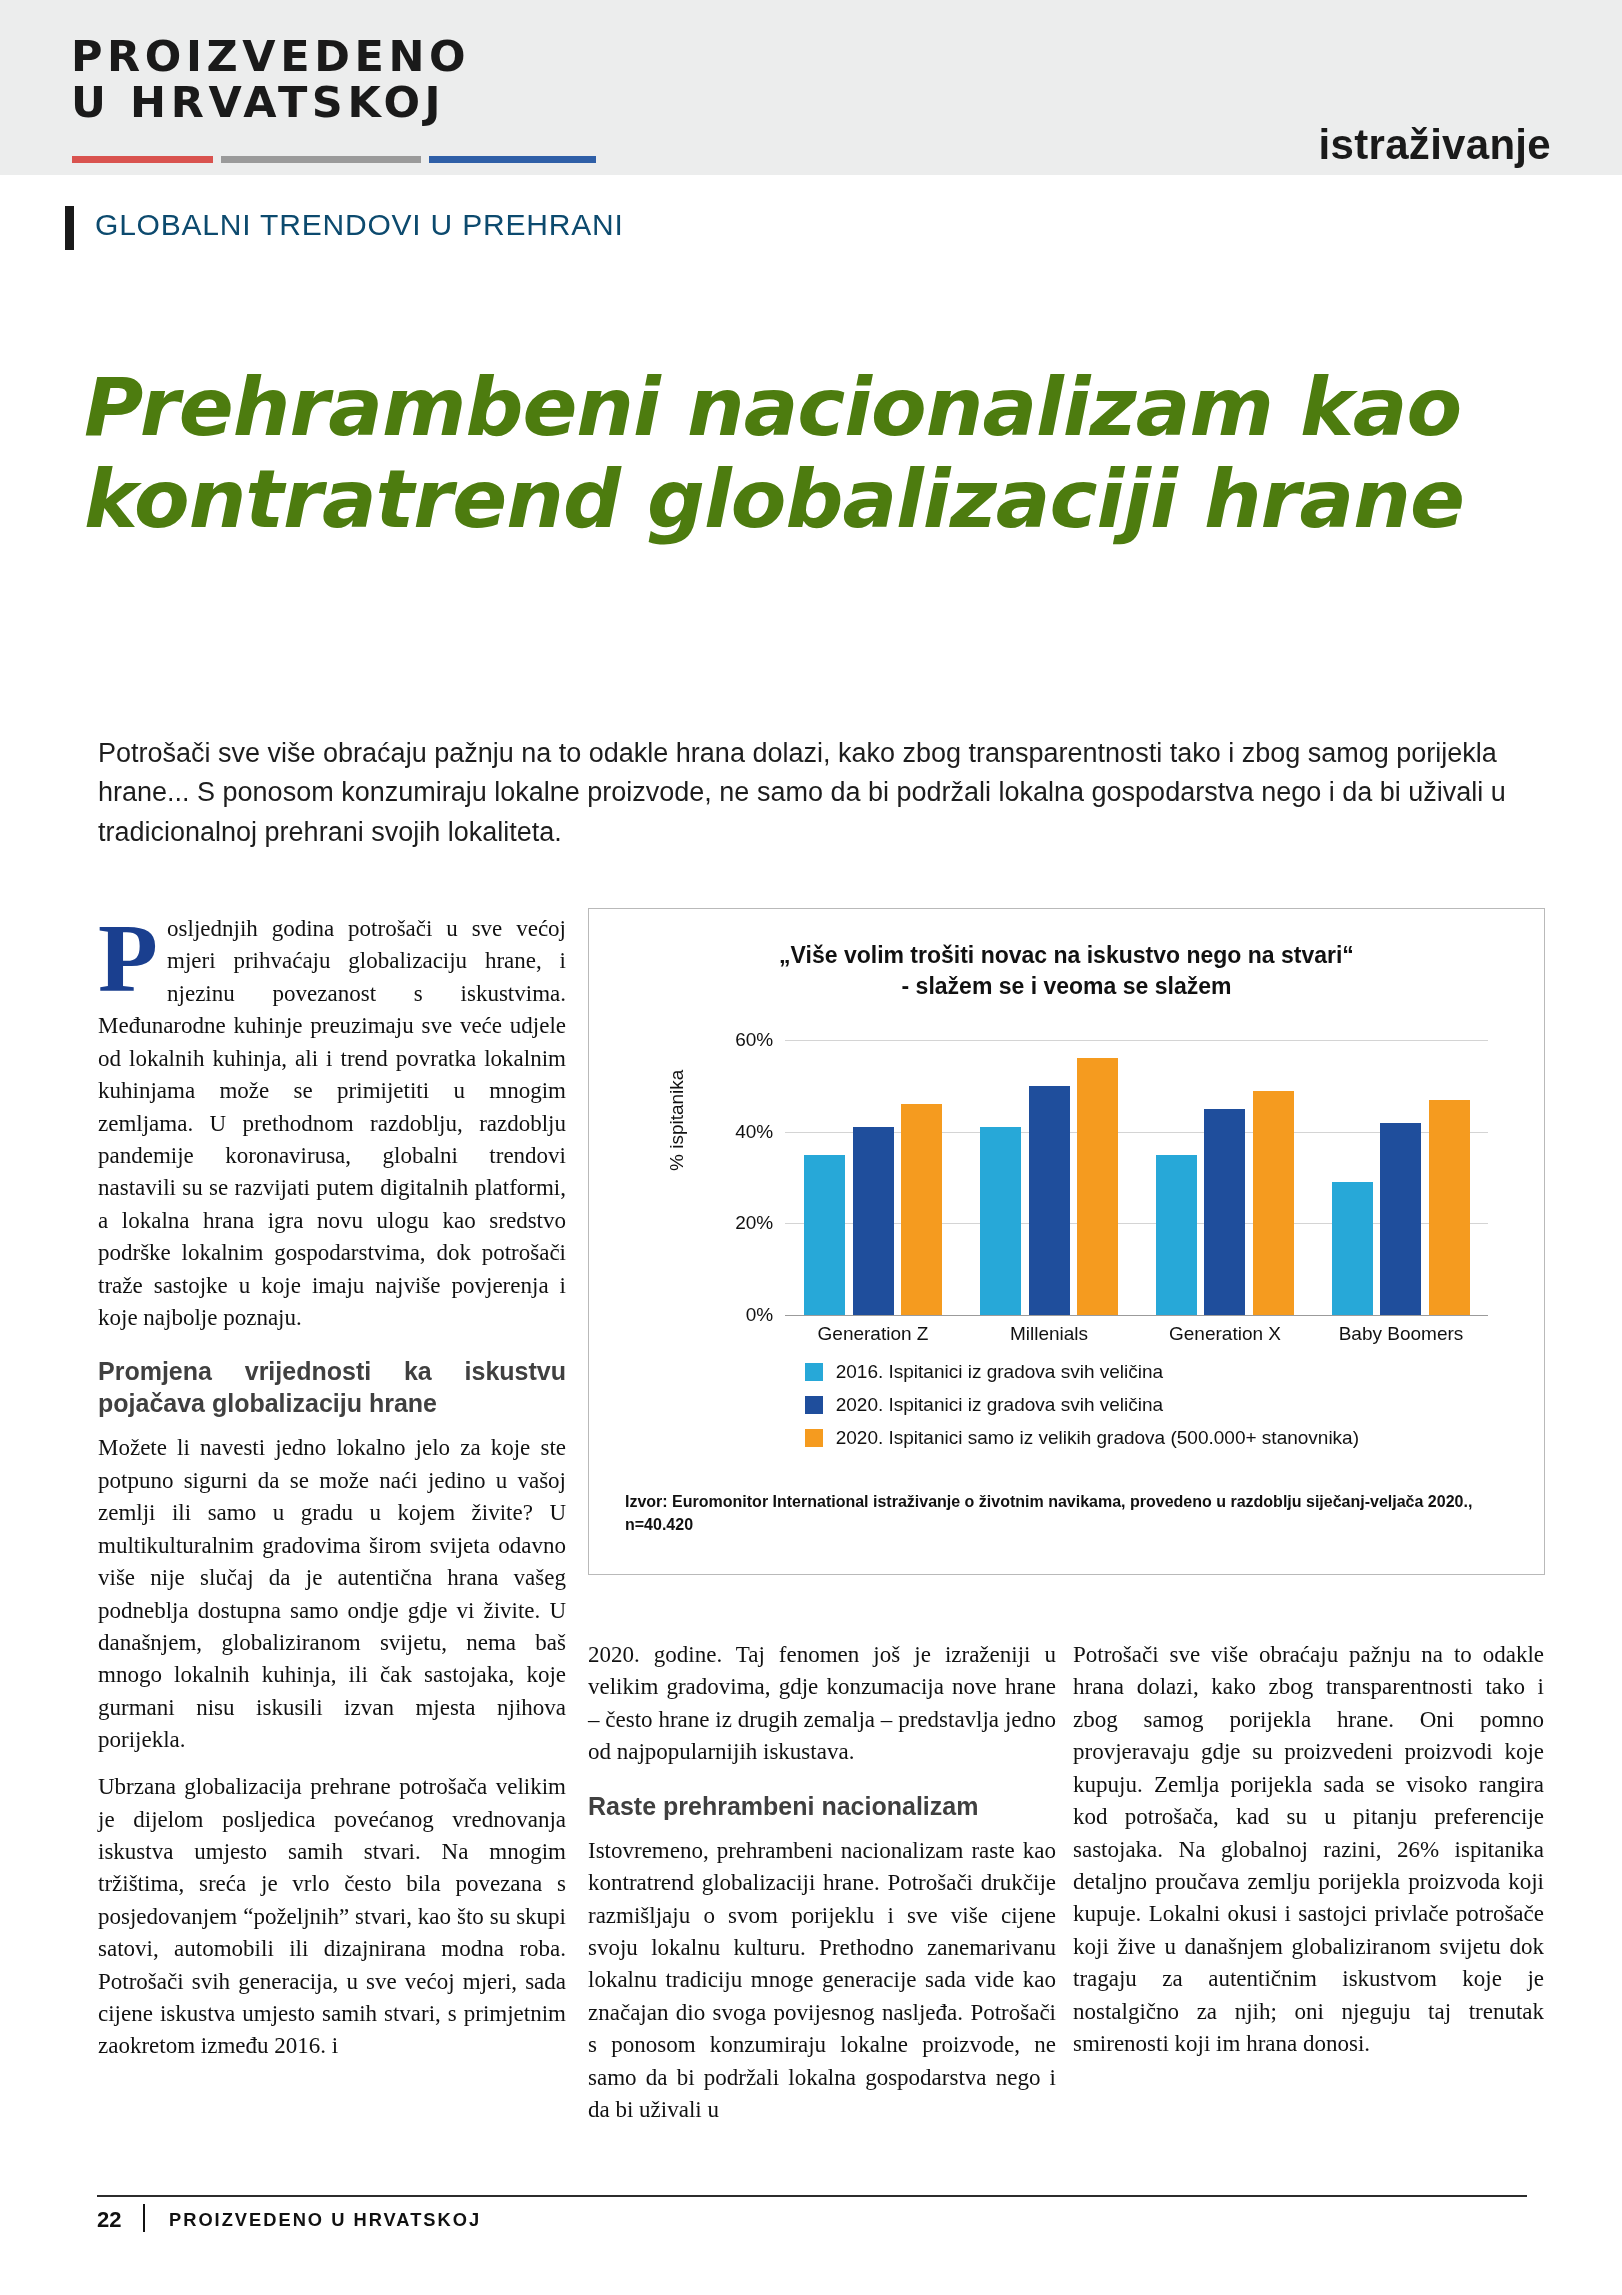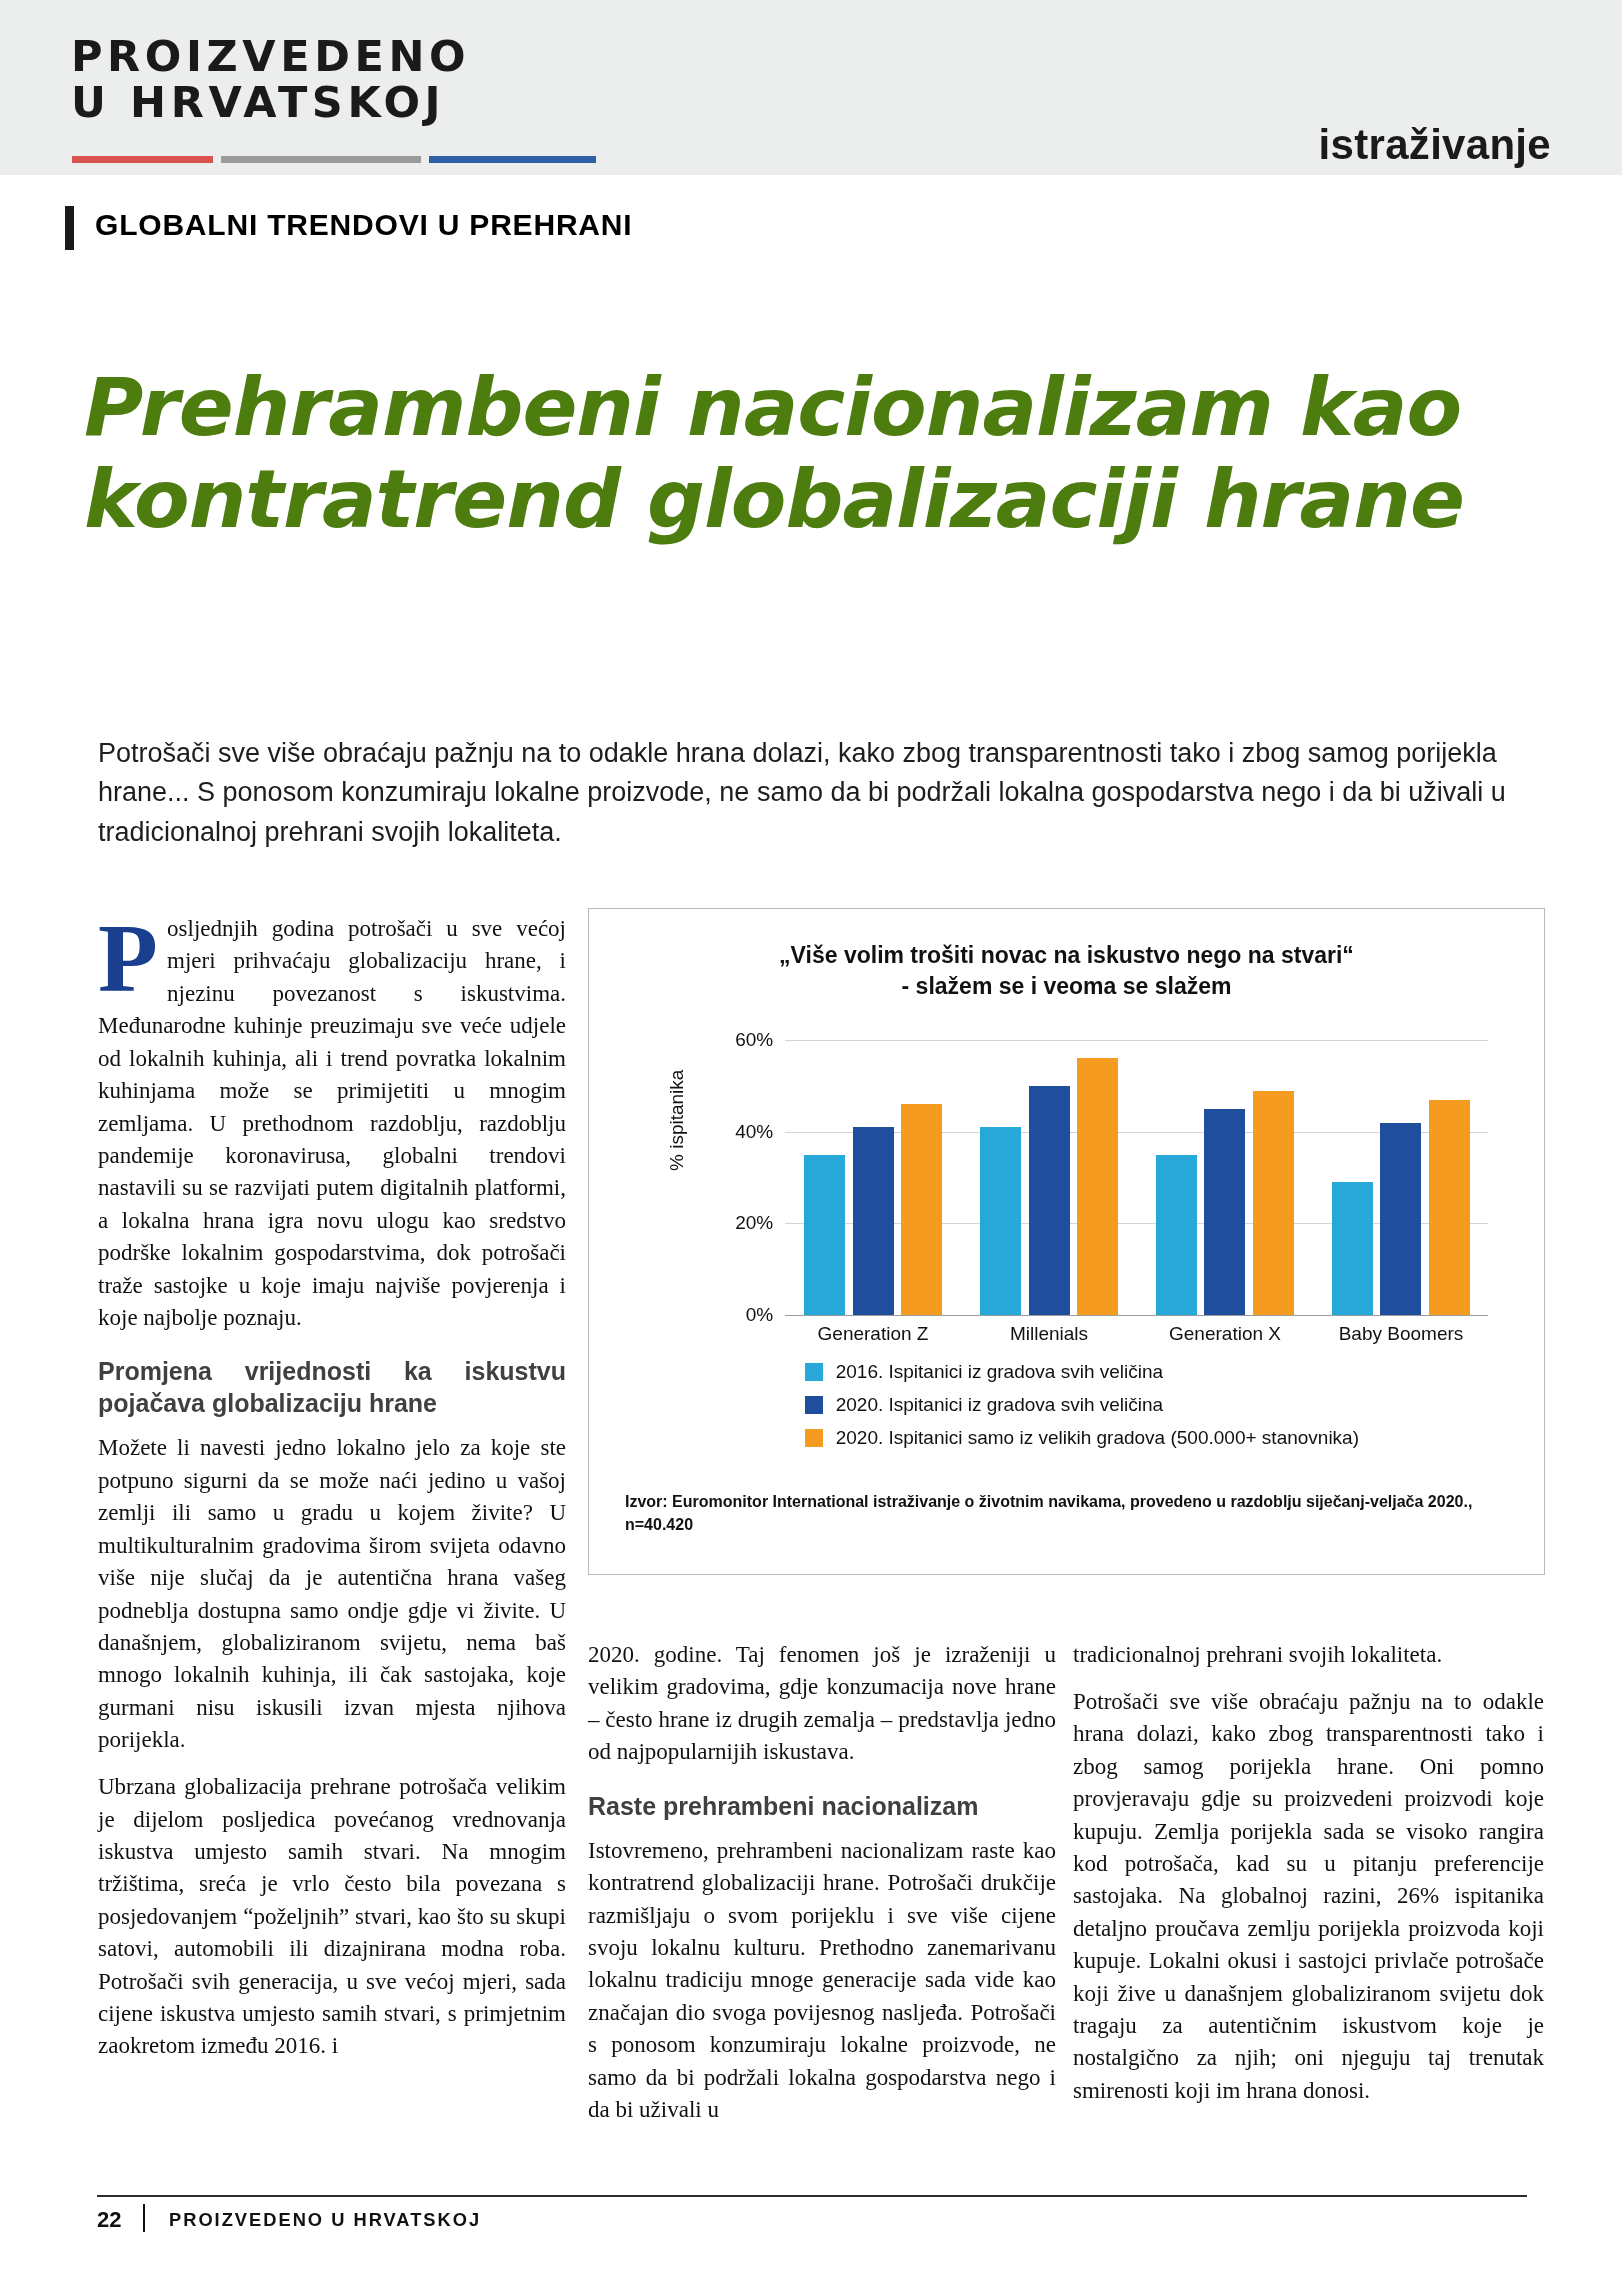--- a/index.html
+++ b/index.html
@@ -68,22 +68,21 @@
     position: absolute;
     left: 65px; top: 9.8px;
     width: 8.5px; height: 44px;
     background: #1a1a1a;
   }
   .kicker-text {
     position: absolute;
     left: 95px; top: 11.8px;
     font-size: 30px;
     letter-spacing: 0.8px;
-    color: #000000;
-    font-weight: bold;
+    color: #0c4a6e;
   }
   .euromonitor {
     position: absolute;
     right: 71px; top: 1.3px;
     display: flex;
     align-items: center;
     gap: 14.4px;
   }
   .em-mark {
     width: 108px; height: 56px;
@@ -303,21 +302,20 @@
   <p>Ubrzana globalizacija prehrane potrošača velikim je dijelom posljedica povećanog vrednovanja iskustva umjesto samih stvari. Na mnogim tržištima, sreća je vrlo često bila povezana s posjedovanjem “poželjnih” stvari, kao što su skupi satovi, automobili ili dizajnirana modna roba. Potrošači svih generacija, u sve većoj mjeri, sada cijene iskustva umjesto samih stvari, s primjetnim zaokretom između 2016. i</p>
 </div>
 
 <div class="col col-2">
   <p>2020. godine. Taj fenomen još je izraženiji u velikim gradovima, gdje konzumacija nove hrane – često hrane iz drugih zemalja – predstavlja jedno od najpopularnijih iskustava.</p>
   <div class="subhead">Raste prehrambeni nacionalizam</div>
   <p>Istovremeno, prehrambeni nacionalizam raste kao kontratrend globalizaciji hrane. Potrošači drukčije razmišljaju o svom porijeklu i sve više cijene svoju lokalnu kulturu. Prethodno zanemarivanu lokalnu tradiciju mnoge generacije sada vide kao značajan dio svoga povijesnog nasljeđa. Potrošači s ponosom konzumiraju lokalne proizvode, ne samo da bi podržali lokalna gospodarstva nego i da bi uživali u</p>
 </div>
 
 <div class="col col-3">
-  <p>tradicionalnoj prehrani svojih lokaliteta.</p>
   <p>Potrošači sve više obraćaju pažnju na to odakle hrana dolazi, kako zbog transparentnosti tako i zbog samog porijekla hrane. Oni pomno provjeravaju gdje su proizvedeni proizvodi koje kupuju. Zemlja porijekla sada se visoko rangira kod potrošača, kad su u pitanju preferencije sastojaka. Na globalnoj razini, 26% ispitanika detaljno proučava zemlju porijekla proizvoda koji kupuje. Lokalni okusi i sastojci privlače potrošače koji žive u današnjem globaliziranom svijetu dok tragaju za autentičnim iskustvom koje je nostalgično za njih; oni njeguju taj trenutak smirenosti koji im hrana donosi.</p>
 </div>
 
 <div class="chartbox">
   <div class="chart-title">
     <div>„Više volim trošiti novac na iskustvo nego na stvari“</div>
     <div>- slažem se i veoma se slažem</div>
   </div>
   <div class="ylabel">% ispitanika</div>
   <div class="plot" id="plot">

